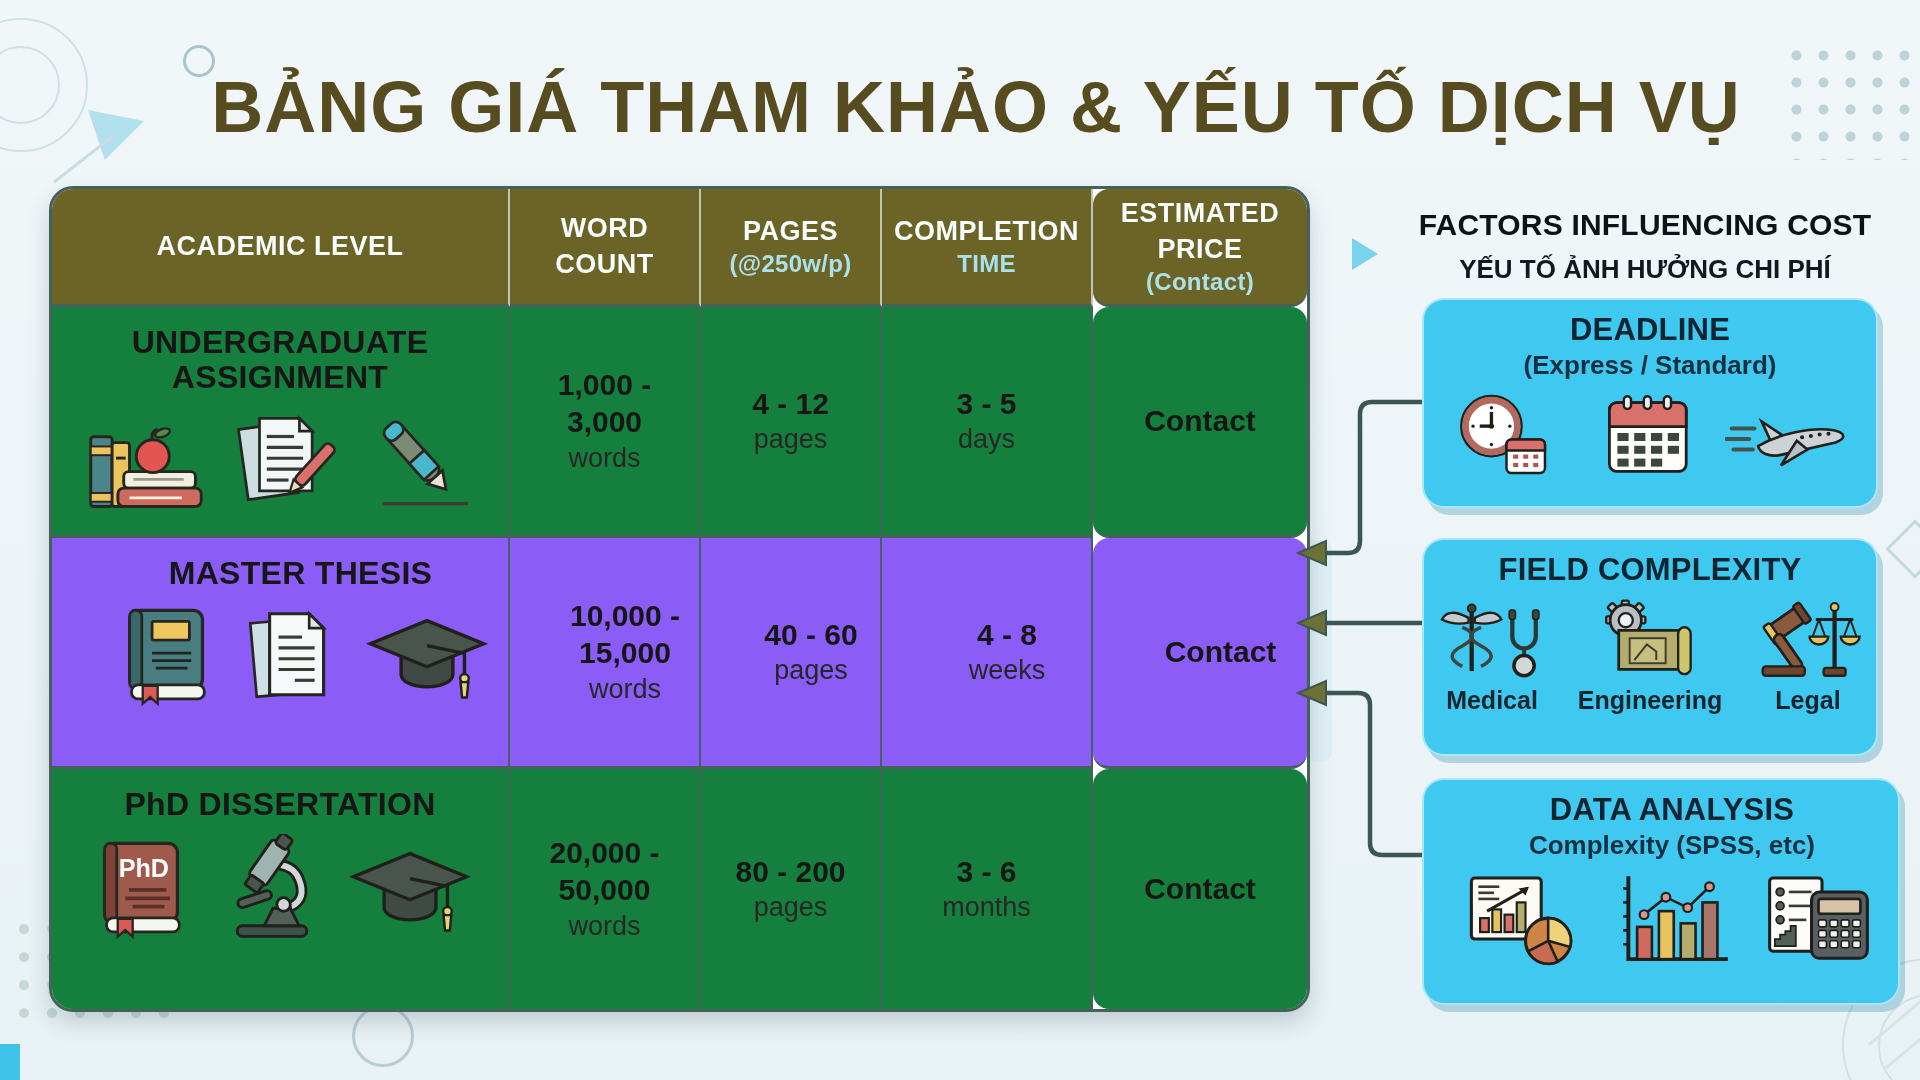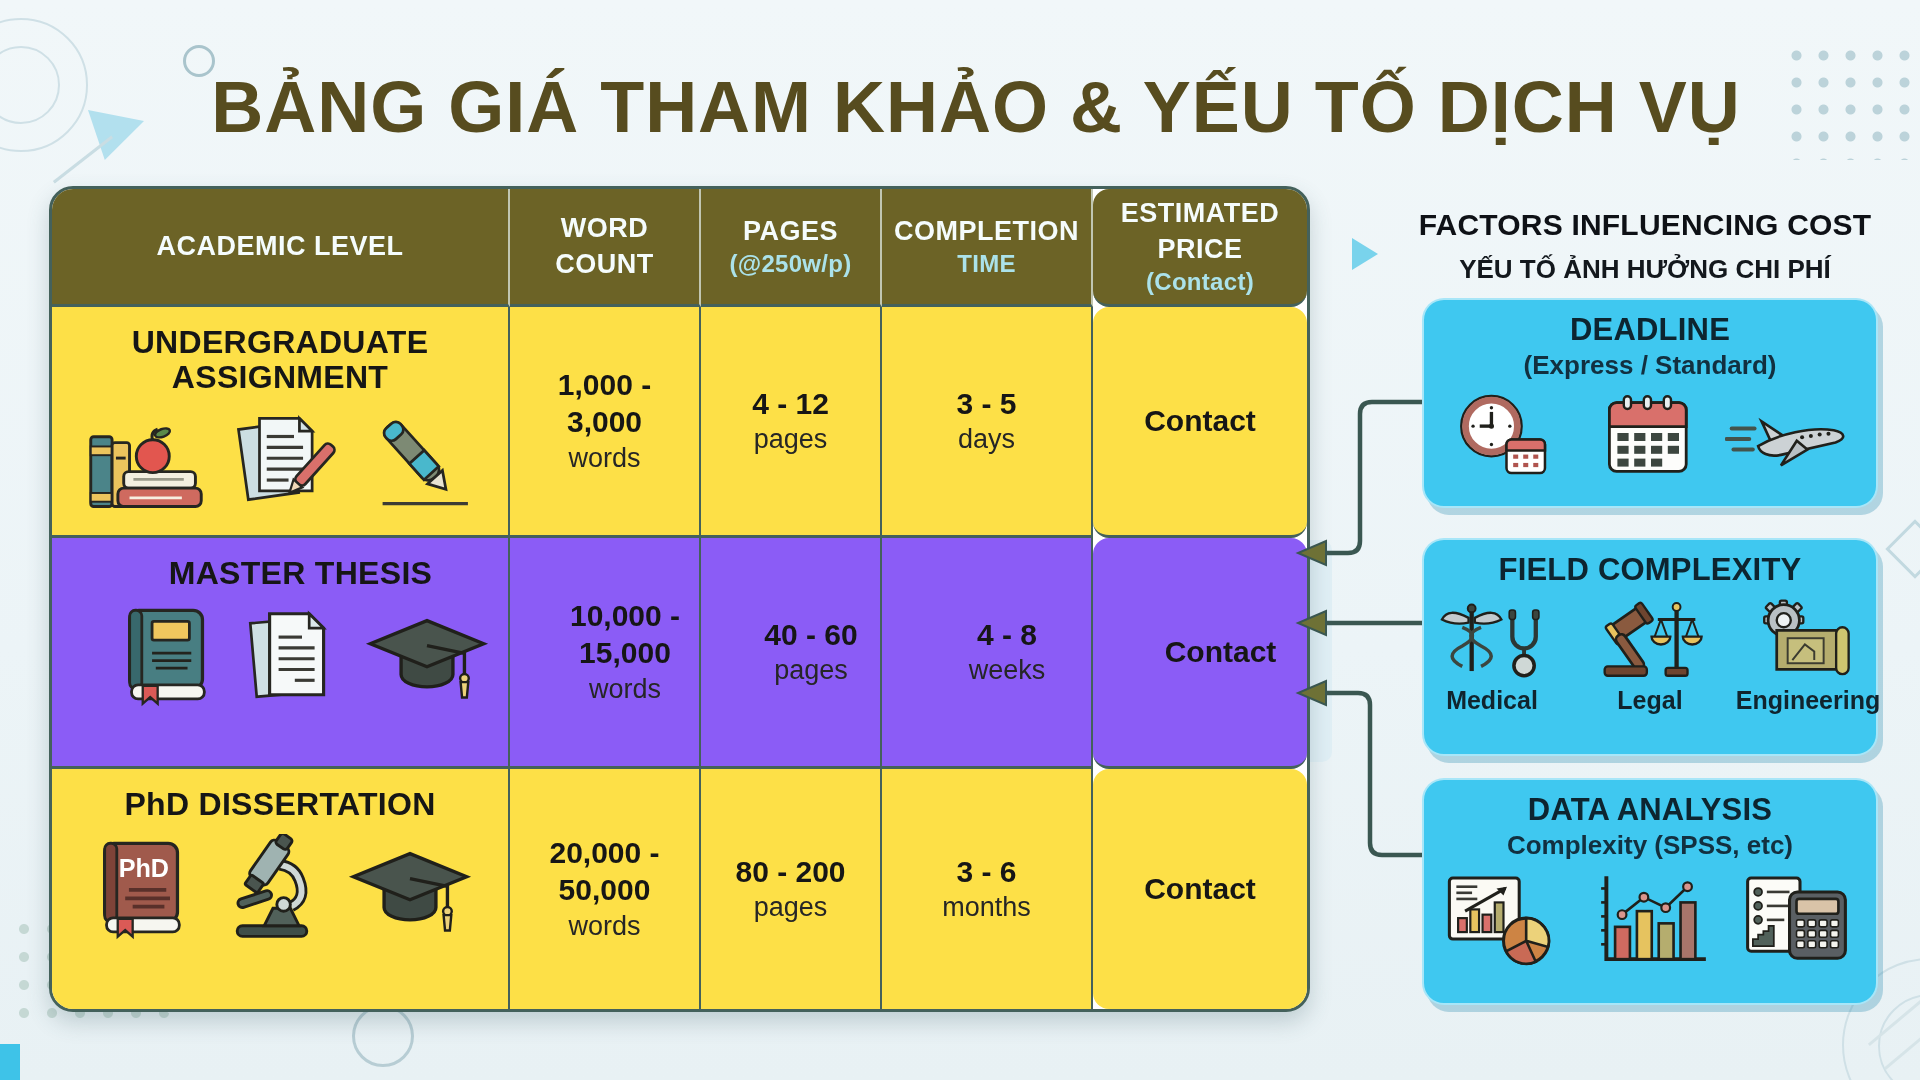--- a/index.html
+++ b/index.html
@@ -33,21 +33,21 @@
     font-size:72px;font-weight:800;color:#574c1f;letter-spacing:1px;margin-top:14px;}
   
   .row-tab{position:absolute;left:1298px;top:540px;width:34px;height:222px;background:#e0eff5;
     border-radius:0 10px 10px 0;z-index:1;}
   
   .ptable{position:absolute;left:49px;top:186px;width:1255px;height:820px;background:#fff;
     border:3px solid #44615b;border-radius:24px;overflow:hidden;z-index:2;
     box-shadow:0 10px 22px rgba(60,90,100,.24);
     display:grid;grid-template-columns:458px 191px 181px 211px auto;grid-template-rows:118px 231px 231px auto;}
   .cell{display:flex;flex-direction:column;justify-content:center;align-items:center;
-    border-right:2px solid #44615b;border-bottom:3px solid #44615b;background:#fde047;}
+    border-right:2px solid #44615b;border-bottom:3px solid #44615b;background:#15803d;}
   .cell.c5{border-right:none;border-radius:16px;}
   .cell.rlast{border-bottom:none;}
   .cell.hl{background:#8b5cf6;padding-left:41px;}
   .th{background:#6c6326;border-right:2px solid rgba(240,252,253,.65);border-bottom:3px solid #44615b;}
   .th .h1{color:#f5fcfc;font-size:27px;font-weight:700;letter-spacing:.5px;line-height:1.3;text-align:center;}
   .th .h2{color:#abe2ea;font-size:24px;font-weight:700;letter-spacing:.3px;line-height:1.25;text-align:center;}
   .lvl-cell{justify-content:flex-start;padding-top:18px;}
   .lvl-title{font-size:32px;font-weight:800;color:#161616;line-height:1.1;text-align:center;letter-spacing:.3px;}
   .lvl-icons{display:flex;gap:16px;align-items:flex-end;margin-top:12px;justify-content:space-between;}
   .num{font-size:30px;font-weight:700;color:#161616;line-height:1.26;text-align:center;}
@@ -56,21 +56,21 @@
   
   .factors-heading{position:absolute;left:1390px;top:208px;width:510px;text-align:center;z-index:3;}
   .fh-en{font-size:30px;font-weight:800;color:#0e1116;letter-spacing:.2px;}
   .fh-vi{font-size:26px;font-weight:700;color:#13181d;margin-top:12px;}
   .card{position:absolute;left:1422px;width:452px;background:#3fc8f0;border-radius:22px;z-index:5;
     border:2px solid rgba(255,255,255,.55);
     box-shadow:5px 7px 0 rgba(23,130,170,.28);
     display:flex;flex-direction:column;align-items:center;}
   .card-1{top:298px;height:206px;}
   .card-2{top:538px;height:214px;}
-  .card-3{top:778px;height:223px;}
+  .card-3{top:778px;height:223px;padding-left:22px;}
   .card-title{font-size:31px;font-weight:800;color:#0d2530;margin-top:12px;letter-spacing:.2px;}
   .card-sub{font-size:26px;font-weight:700;color:#123040;margin-top:2px;}
   .card-icons{display:flex;align-items:flex-end;gap:26px;margin-top:10px;}
   .field-cols{display:flex;gap:18px;margin-top:8px;}
   .field-col{display:flex;flex-direction:column;align-items:center;width:140px;}
   .field-label{font-size:25px;font-weight:700;color:#10242e;margin-top:4px;}
   
   .arrows{position:absolute;left:0;top:0;z-index:4;pointer-events:none;}
 </style>
 </head>
@@ -376,57 +376,57 @@
           <path d="M56 40 q-26 10 0 24 q26 13 0 26" fill="none" stroke="#3c463f" stroke-width="4.5"></path>
           <path d="M96 28 v24 a15 15 0 0 0 30 0 v-24" fill="none" stroke="#2c3835" stroke-width="5.5"></path>
           <rect x="92" y="18" width="8" height="12" rx="3" fill="#3c463f" stroke="#20201b" stroke-width="2"></rect>
           <rect x="122" y="18" width="8" height="12" rx="3" fill="#3c463f" stroke="#20201b" stroke-width="2"></rect>
           <path d="M111 67 v10" stroke="#2c3835" stroke-width="5"></path>
           <circle cx="111" cy="89" r="13" fill="#cfd8d6" stroke="#20201b" stroke-width="4.5"></circle>
         </svg>
         <span class="field-label">Medical</span>
       </div>
       <div class="field-col">
+        <svg width="130" height="86" viewBox="0 0 140 110">
+          <g fill="#b9c0c4" stroke="#20201b" stroke-width="3">
+            <rect x="34" y="6" width="9" height="11" rx="2" transform="rotate(0 38.5 32)"></rect>
+            <rect x="34" y="46" width="9" height="11" rx="2"></rect>
+            <rect x="14" y="26" width="11" height="9" rx="2"></rect>
+            <rect x="53" y="26" width="11" height="9" rx="2"></rect>
+            <rect x="18" y="10" width="9" height="11" rx="2" transform="rotate(-45 22.5 15.5)"></rect>
+            <rect x="51" y="10" width="9" height="11" rx="2" transform="rotate(45 55.5 15.5)"></rect>
+          </g>
+          <circle cx="39" cy="31" r="20" fill="#b9c0c4" stroke="#20201b" stroke-width="3.5"></circle>
+          <circle cx="39" cy="31" r="9" fill="#eef2f3" stroke="#20201b" stroke-width="3"></circle>
+          <path d="M30 44 h76 q10 0 10 10 v30 q0 10 -10 10 h-76 z" fill="#b5ad6e" stroke="#20201b" stroke-width="3.5"></path>
+          <rect x="106" y="40" width="16" height="60" rx="8" fill="#cec56f" stroke="#20201b" stroke-width="3"></rect>
+          <rect x="44" y="54" width="46" height="32" fill="#c6bf7d" stroke="#3c3c30" stroke-width="2.5"></rect>
+          <path d="M50 82 l16 -20 l12 9 v11" fill="none" stroke="#3c3c30" stroke-width="2.5"></path>
+        </svg>
+        <span class="field-label">Engineering</span>
+      </div>
+      <div class="field-col">
         <svg width="128" height="86" viewBox="0 0 140 110">
           <g transform="rotate(-35 44 36)">
             <rect x="22" y="24" width="44" height="22" rx="6" fill="#8a5a3f" stroke="#20201b" stroke-width="3.5"></rect>
             <rect x="16" y="21" width="10" height="28" rx="3" fill="#e8c35e" stroke="#20201b" stroke-width="3"></rect>
             <rect x="62" y="21" width="10" height="28" rx="3" fill="#6e452f" stroke="#20201b" stroke-width="3"></rect>
           </g>
           <rect x="38" y="46" width="13" height="52" rx="6" fill="#8a5a3f" stroke="#20201b" stroke-width="3.5" transform="rotate(-35 44 72)"></rect>
           <rect x="12" y="90" width="54" height="12" rx="4" fill="#6e452f" stroke="#20201b" stroke-width="3"></rect>
           <line x1="104" y1="16" x2="104" y2="92" stroke="#20201b" stroke-width="5.5"></line>
           <circle cx="104" cy="14" r="5" fill="#e8c35e" stroke="#20201b" stroke-width="2.5"></circle>
           <line x1="80" y1="30" x2="128" y2="30" stroke="#20201b" stroke-width="4"></line>
           <path d="M84 30 l-8 22 m8 -22 l8 22" stroke="#20201b" stroke-width="2.5" fill="none"></path>
           <path d="M124 30 l-8 22 m8 -22 l8 22" stroke="#20201b" stroke-width="2.5" fill="none"></path>
           <path d="M72 52 a12 10 0 0 0 24 0 z" fill="#e8c35e" stroke="#20201b" stroke-width="3"></path>
           <path d="M112 52 a12 10 0 0 0 24 0 z" fill="#e8c35e" stroke="#20201b" stroke-width="3"></path>
           <rect x="90" y="92" width="28" height="10" rx="3" fill="#6e452f" stroke="#20201b" stroke-width="3"></rect>
         </svg>
         <span class="field-label">Legal</span>
-      </div>
-      <div class="field-col">
-        <svg width="130" height="86" viewBox="0 0 140 110">
-          <g fill="#b9c0c4" stroke="#20201b" stroke-width="3">
-            <rect x="34" y="6" width="9" height="11" rx="2" transform="rotate(0 38.5 32)"></rect>
-            <rect x="34" y="46" width="9" height="11" rx="2"></rect>
-            <rect x="14" y="26" width="11" height="9" rx="2"></rect>
-            <rect x="53" y="26" width="11" height="9" rx="2"></rect>
-            <rect x="18" y="10" width="9" height="11" rx="2" transform="rotate(-45 22.5 15.5)"></rect>
-            <rect x="51" y="10" width="9" height="11" rx="2" transform="rotate(45 55.5 15.5)"></rect>
-          </g>
-          <circle cx="39" cy="31" r="20" fill="#b9c0c4" stroke="#20201b" stroke-width="3.5"></circle>
-          <circle cx="39" cy="31" r="9" fill="#eef2f3" stroke="#20201b" stroke-width="3"></circle>
-          <path d="M30 44 h76 q10 0 10 10 v30 q0 10 -10 10 h-76 z" fill="#b5ad6e" stroke="#20201b" stroke-width="3.5"></path>
-          <rect x="106" y="40" width="16" height="60" rx="8" fill="#cec56f" stroke="#20201b" stroke-width="3"></rect>
-          <rect x="44" y="54" width="46" height="32" fill="#c6bf7d" stroke="#3c3c30" stroke-width="2.5"></rect>
-          <path d="M50 82 l16 -20 l12 9 v11" fill="none" stroke="#3c3c30" stroke-width="2.5"></path>
-        </svg>
-        <span class="field-label">Engineering</span>
       </div>
     </div>
   </div>
 
   <div class="card card-3">
     <div class="card-title">DATA ANALYSIS</div>
     <div class="card-sub">Complexity (SPSS, etc)</div>
     <div class="card-icons">
       <svg width="124" height="96" viewBox="0 0 140 110">
         <rect x="12" y="8" width="80" height="70" rx="4" fill="#fbfaf4" stroke="#20201b" stroke-width="3.5"></rect>

